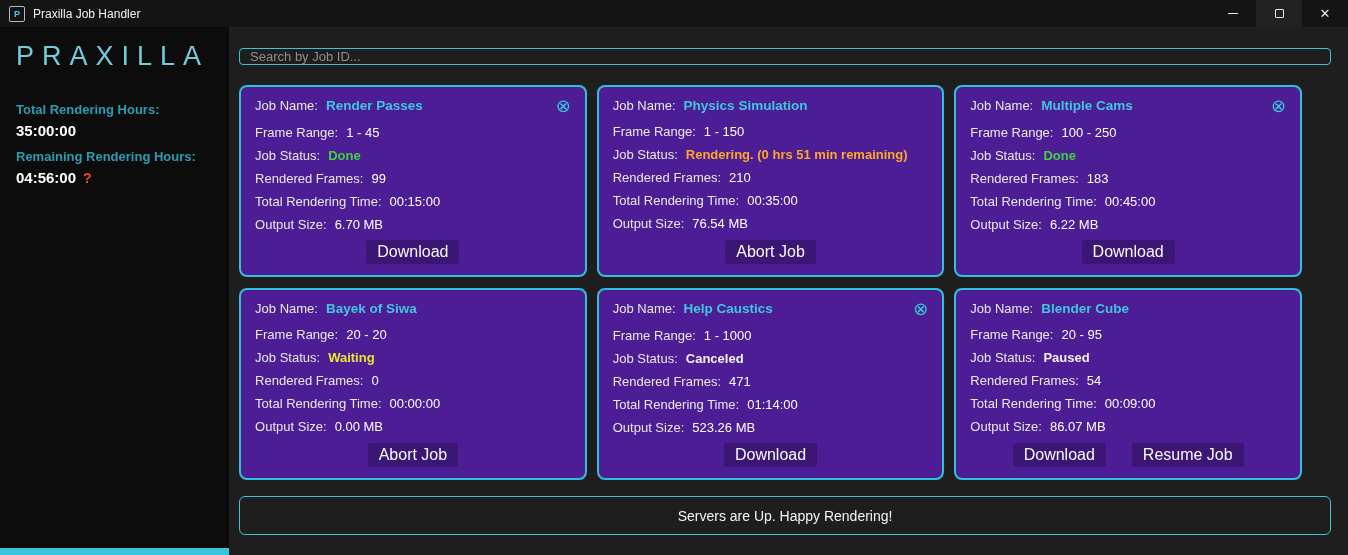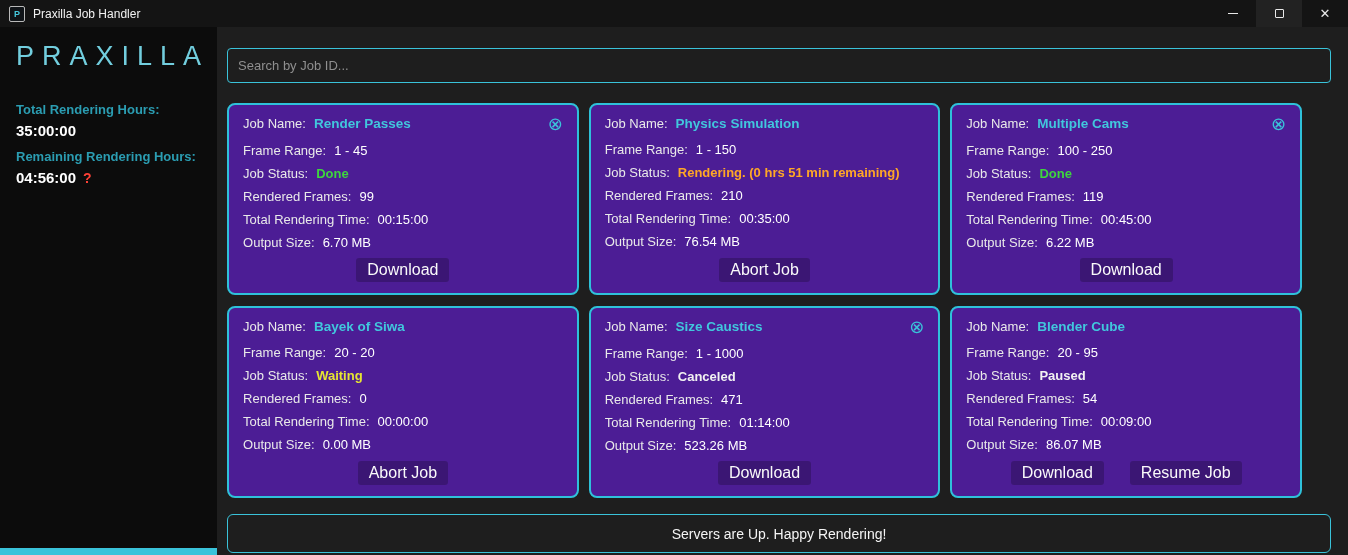--- a/index.html
+++ b/index.html
@@ -33,21 +33,21 @@
   .min-glyph { display:block; width:10px; height:1px; background:#e8e8e8; }
   .max-glyph { display:block; width:9px; height:9px; border:1px solid #e8e8e8; border-radius:1px; }
   .close-glyph { font-size:13px; line-height:1; }
 
   
   .body-row { flex:1; display:flex; min-height:0; }
 
   
   .sidebar {
     flex:0 0 212px; background:#0c0c0c; position:relative;
-    padding:14px 8px 0 16px; display:flex; flex-direction:column;
+    padding:14px 20px 0 16px; display:flex; flex-direction:column;
   }
   .logo {
     font-size:27px; letter-spacing:8px; color:#72cede; font-weight:400;
     white-space:nowrap;
   }
   .stats { margin-top:30px; }
   .stat-label { font-size:13px; font-weight:bold; color:#2b9db2; margin-bottom:5px; }
   .stat-value { font-size:15px; font-weight:bold; color:#ffffff; margin-bottom:10px; }
   .stat-value .help { color:#ff4136; font-weight:bold; margin-left:7px; font-size:14px; }
   .nav { margin-top:44px; display:flex; flex-direction:column; align-items:center; }
@@ -58,21 +58,21 @@
     display:flex; align-items:center; justify-content:center;
   }
   .nav-btn.active { background:#2a7a8e; color:#0a262e; }
   .sidebar-strip {
     position:absolute; left:0; bottom:0; width:100%; height:7px; background:#3ac3da;
   }
 
   
   .main { flex:1; display:flex; flex-direction:column; padding:21px 17px 0 10px; min-width:0; }
   .search-input {
-    width:100%; height:35px; background:#1e1e1e; border:1px solid #3ac3da;
+    width:100%; height:17px; background:#1e1e1e; border:1px solid #3ac3da;
     border-radius:4px; color:#d6d6d6; font-family:inherit; font-size:13px;
     padding:0 10px; outline:none;
   }
   .search-input::placeholder { color:#8f8f8f; }
 
   .cards {
     margin-top:20px; padding-right:29px;
     display:grid; grid-template-columns:repeat(3,1fr); column-gap:10px; row-gap:11px;
   }
   .card {
@@ -221,21 +221,21 @@
           <div class="line">
               <span class="lbl">Frame Range:</span>
               <span class="val">100 - 250</span>
             </div>
           <div class="line">
               <span class="lbl">Job Status:</span>
               <span class="val status-val" style="color: rgb(62, 213, 62);">Done</span>
             </div>
           <div class="line">
               <span class="lbl">Rendered Frames:</span>
-              <span class="val">119</span>
+              <span class="val">183</span>
             </div>
           <div class="line">
               <span class="lbl">Total Rendering Time:</span>
               <span class="val">00:45:00</span>
             </div>
           <div class="line">
               <span class="lbl">Output Size:</span>
               <span class="val">6.22 MB</span>
             </div>
           <div class="actions">
@@ -269,21 +269,21 @@
               <span class="val">0.00 MB</span>
             </div>
           <div class="actions">
             <span class="action-btn">Abort Job</span>
           </div>
         </div>
 
         <div class="card">
           <div class="line name-line">
             <span class="lbl">Job Name:</span>
-            <span class="job-name">Size Caustics</span>
+            <span class="job-name">Help Caustics</span>
             <span class="card-close">⊗</span>
           </div>
           <div class="line">
               <span class="lbl">Frame Range:</span>
               <span class="val">1 - 1000</span>
             </div>
           <div class="line">
               <span class="lbl">Job Status:</span>
               <span class="val status-val" style="color: rgb(242, 242, 242);">Canceled</span>
             </div>

